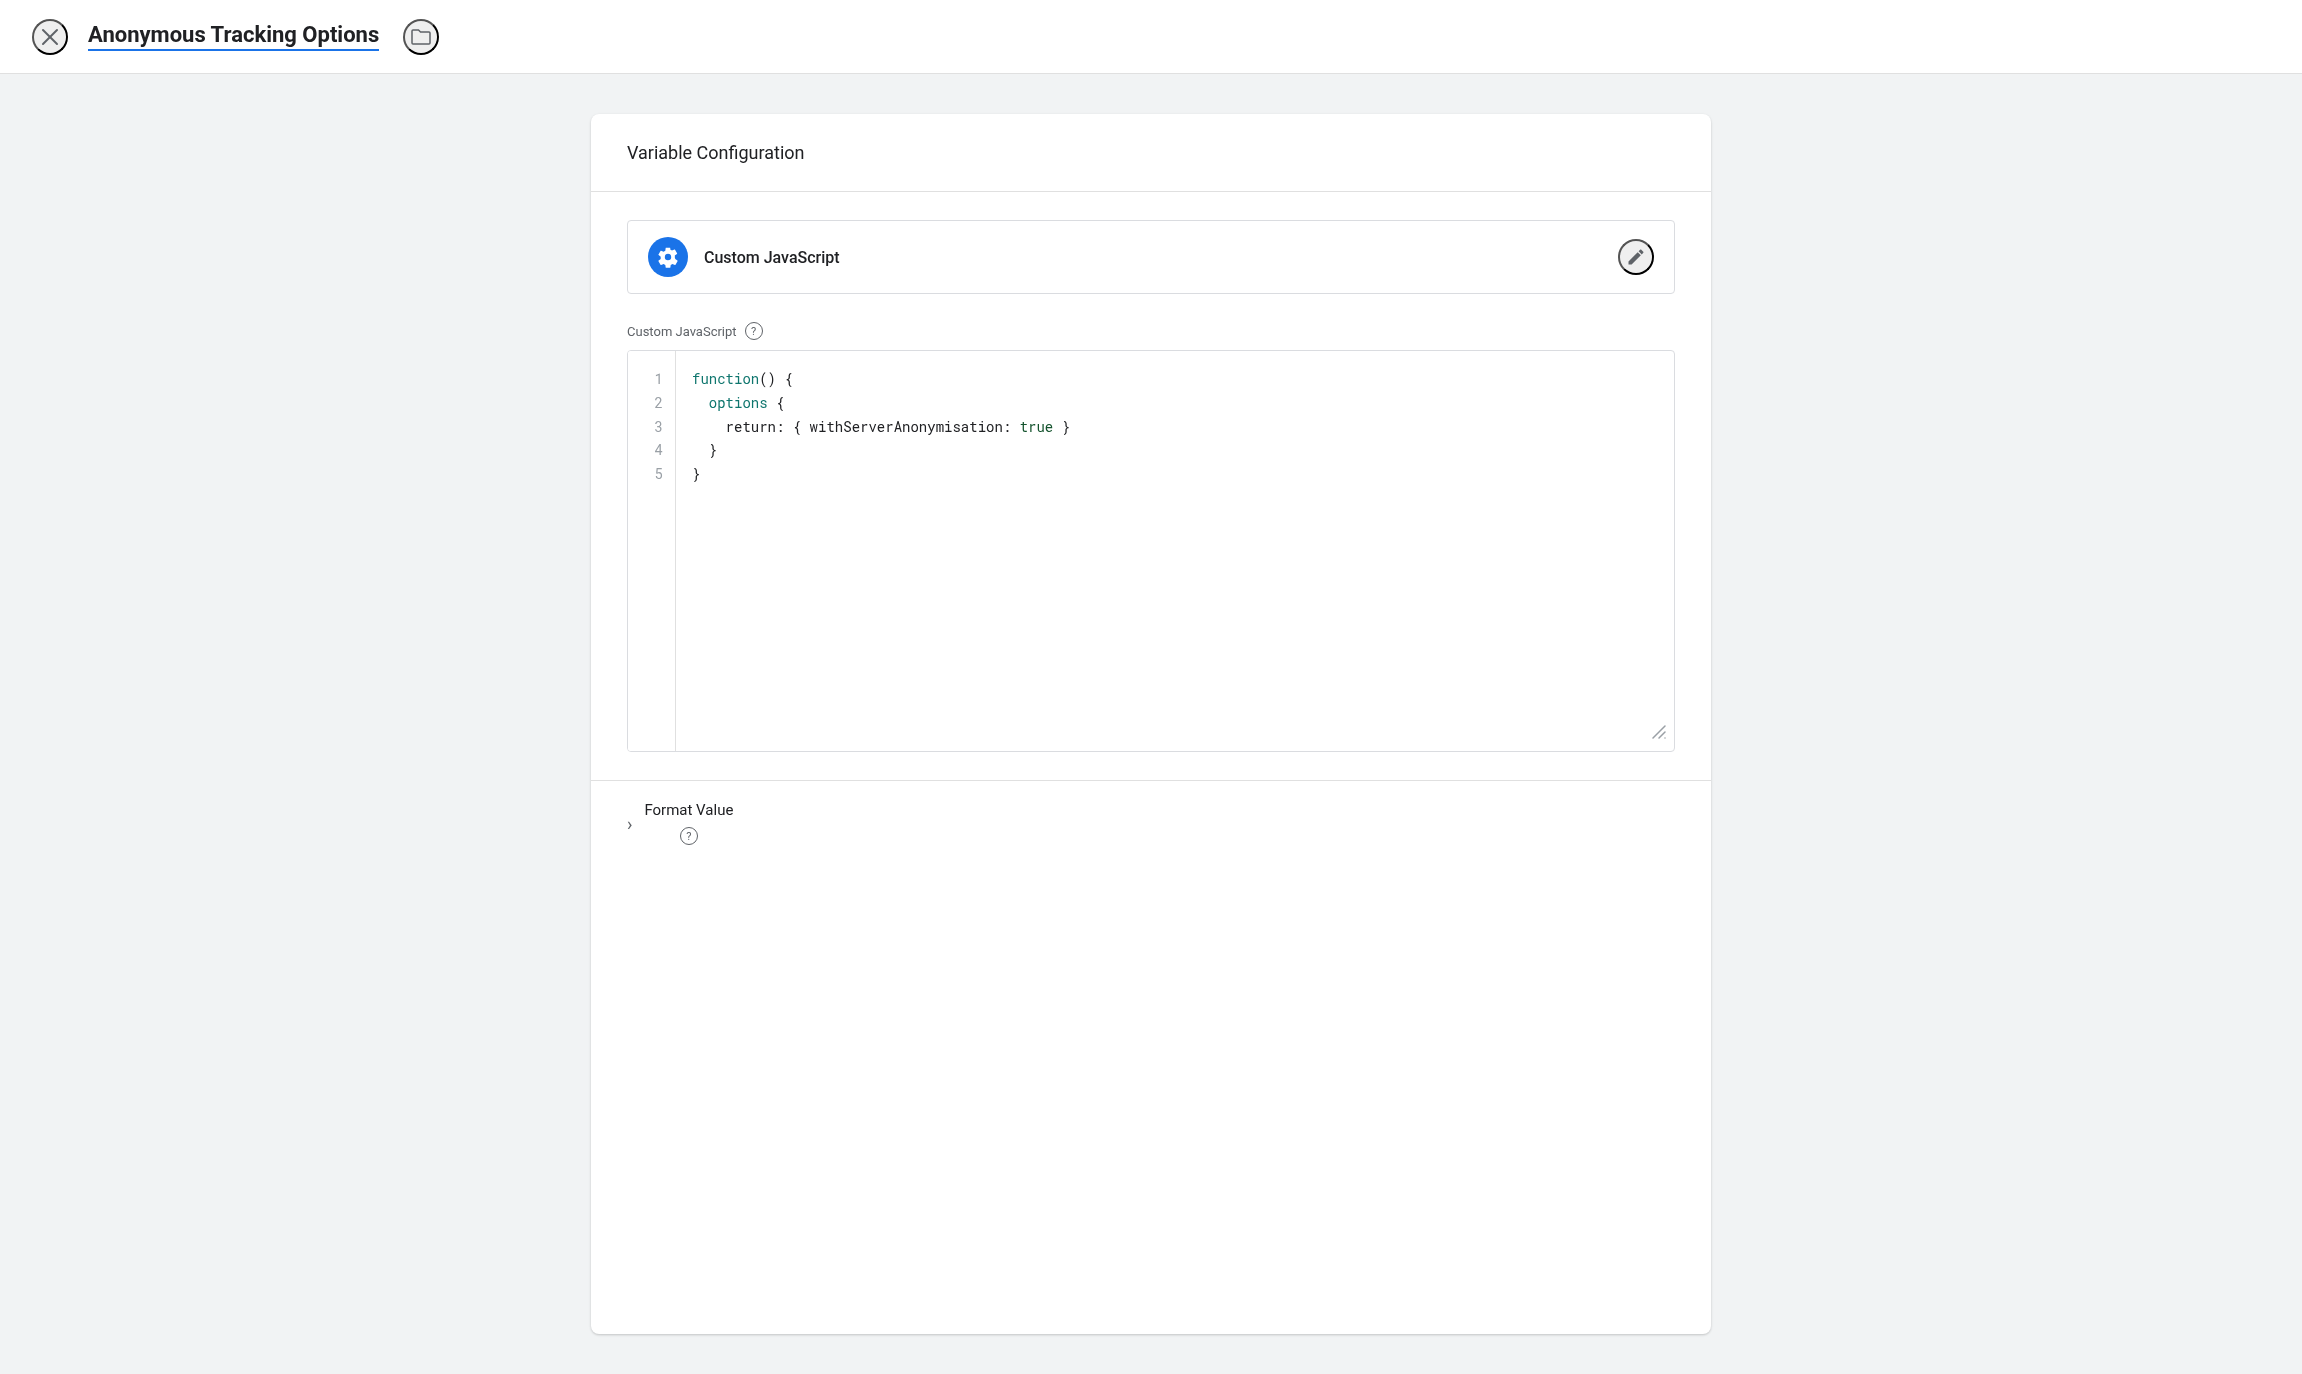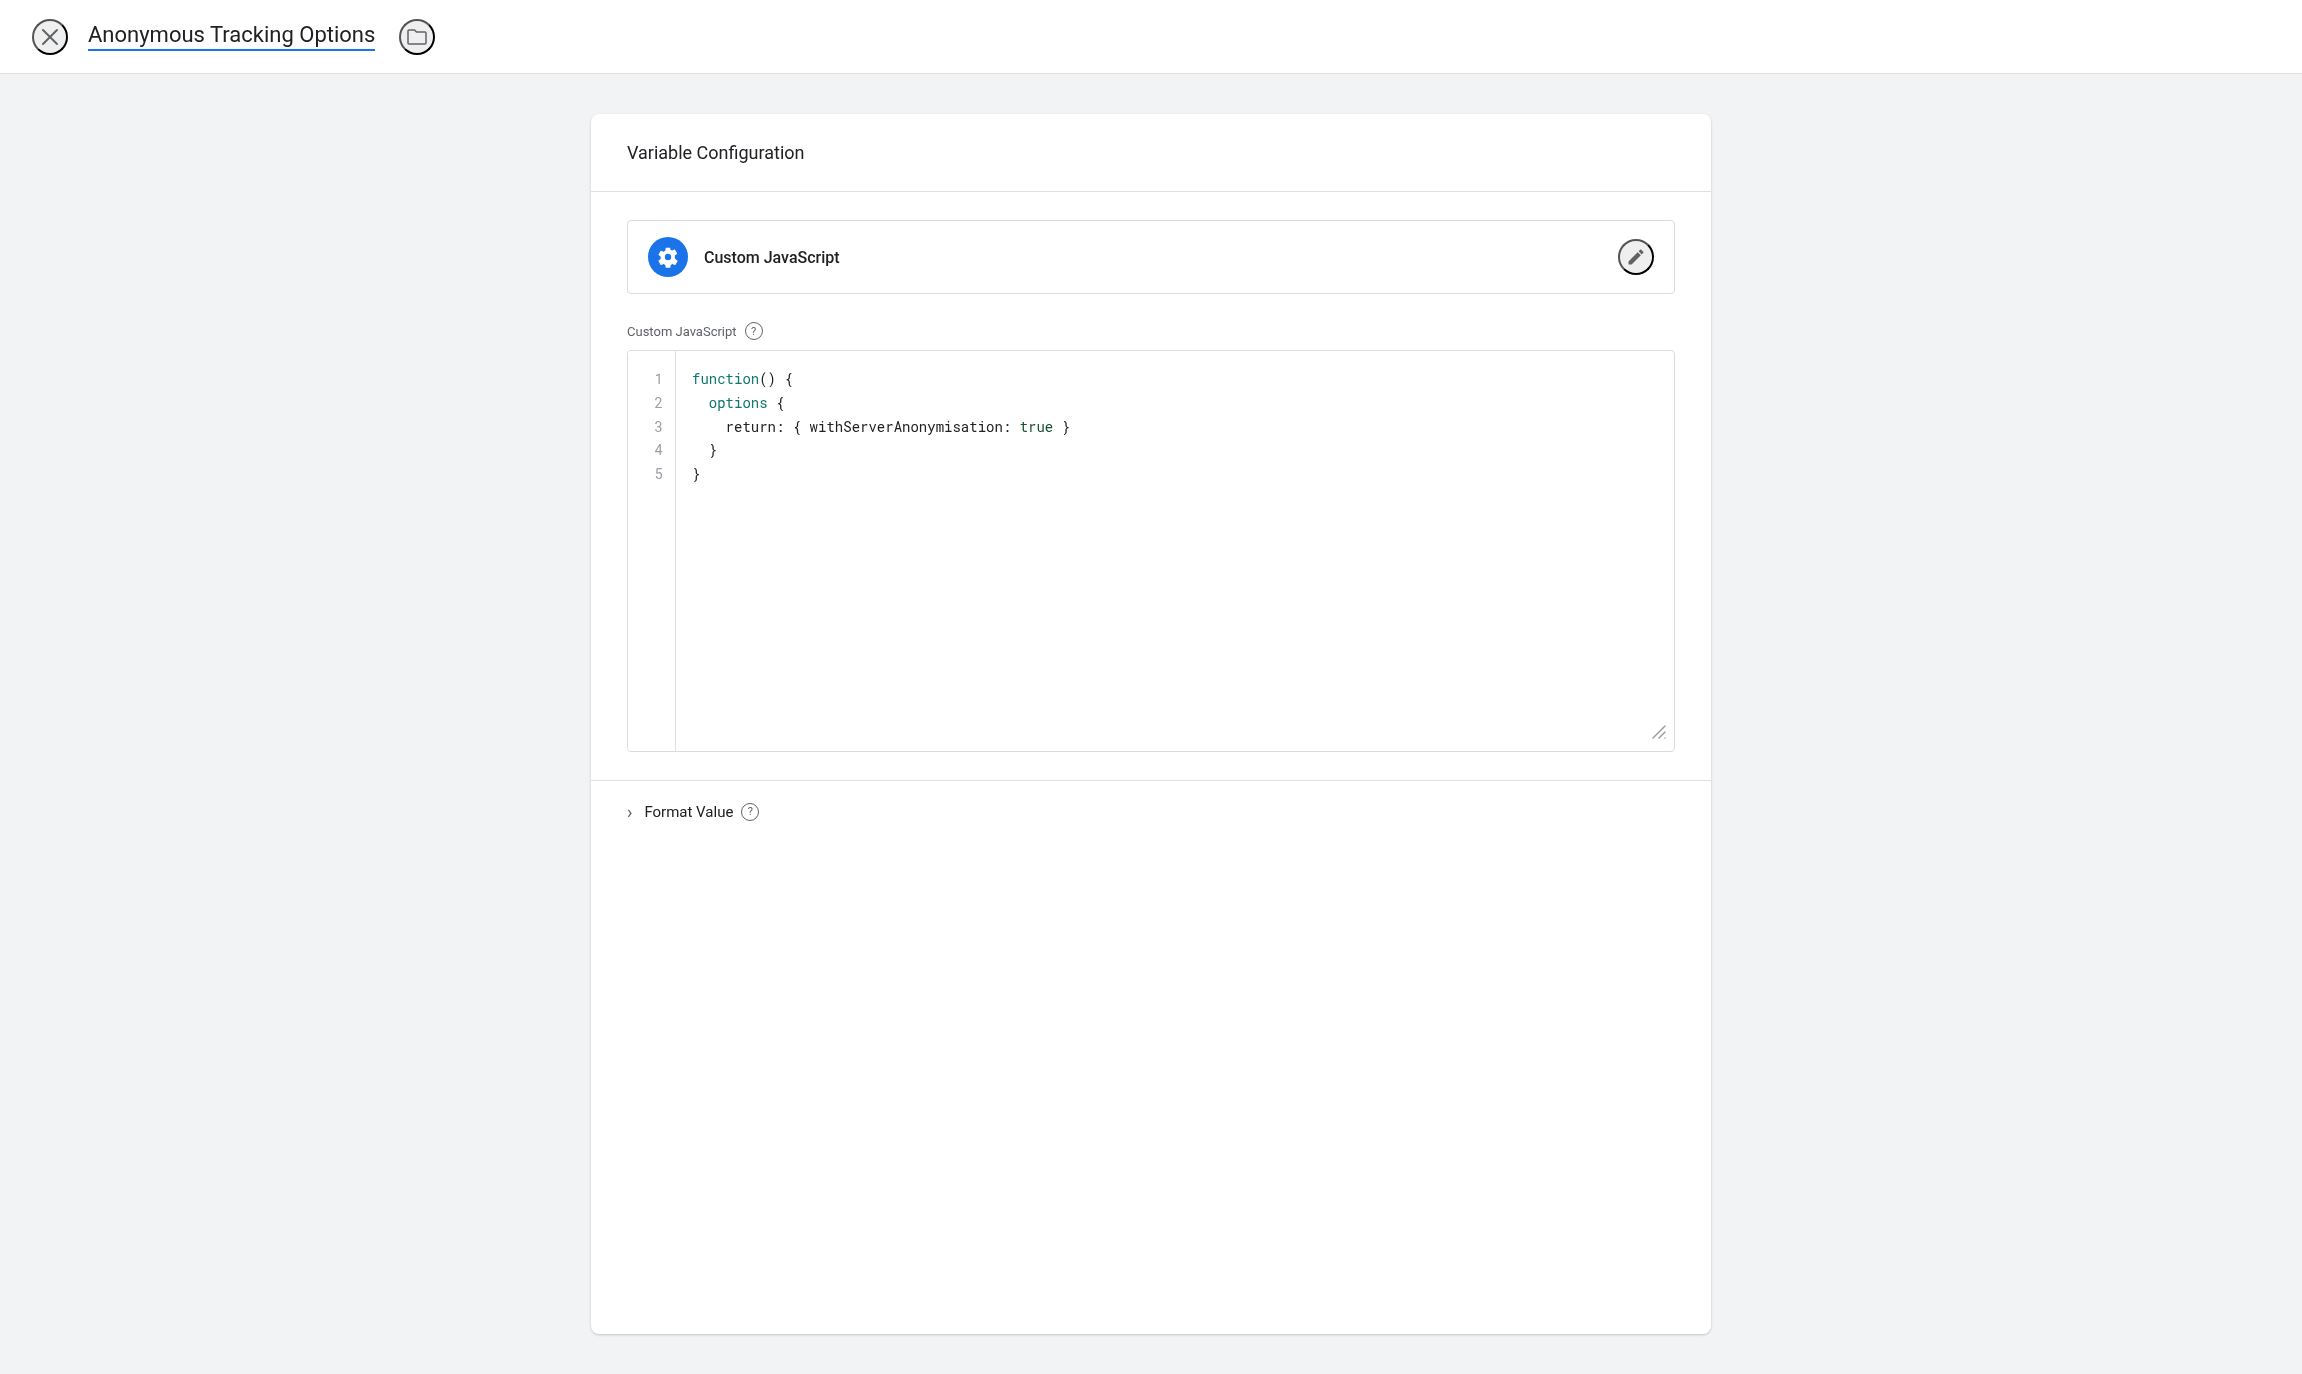--- a/index.html
+++ b/index.html
@@ -32,21 +32,21 @@
       display: flex;
       align-items: center;
       justify-content: center;
       cursor: pointer;
       border-radius: 50%;
       flex-shrink: 0;
     }
 
     .header-title {
       font-size: 22px;
-      font-weight: 400;
+      font-weight: 700;
       color: #202124;
       border-bottom: 2px solid #1a73e8;
       padding-bottom: 2px;
     }
 
     .header-folder-btn {
       width: 36px;
       height: 36px;
       display: flex;
       align-items: center;
@@ -231,20 +231,21 @@
       color: #5f6368;
       font-size: 18px;
     }
 
     .format-value-label {
       display: flex;
       align-items: center;
       gap: 8px;
       font-size: 15px;
       color: #202124;
+      flex-direction: column;
     }
 
     .format-value-help {
       width: 18px;
       height: 18px;
       border: 1.5px solid #5f6368;
       border-radius: 50%;
       display: flex;
       align-items: center;
       justify-content: center;

